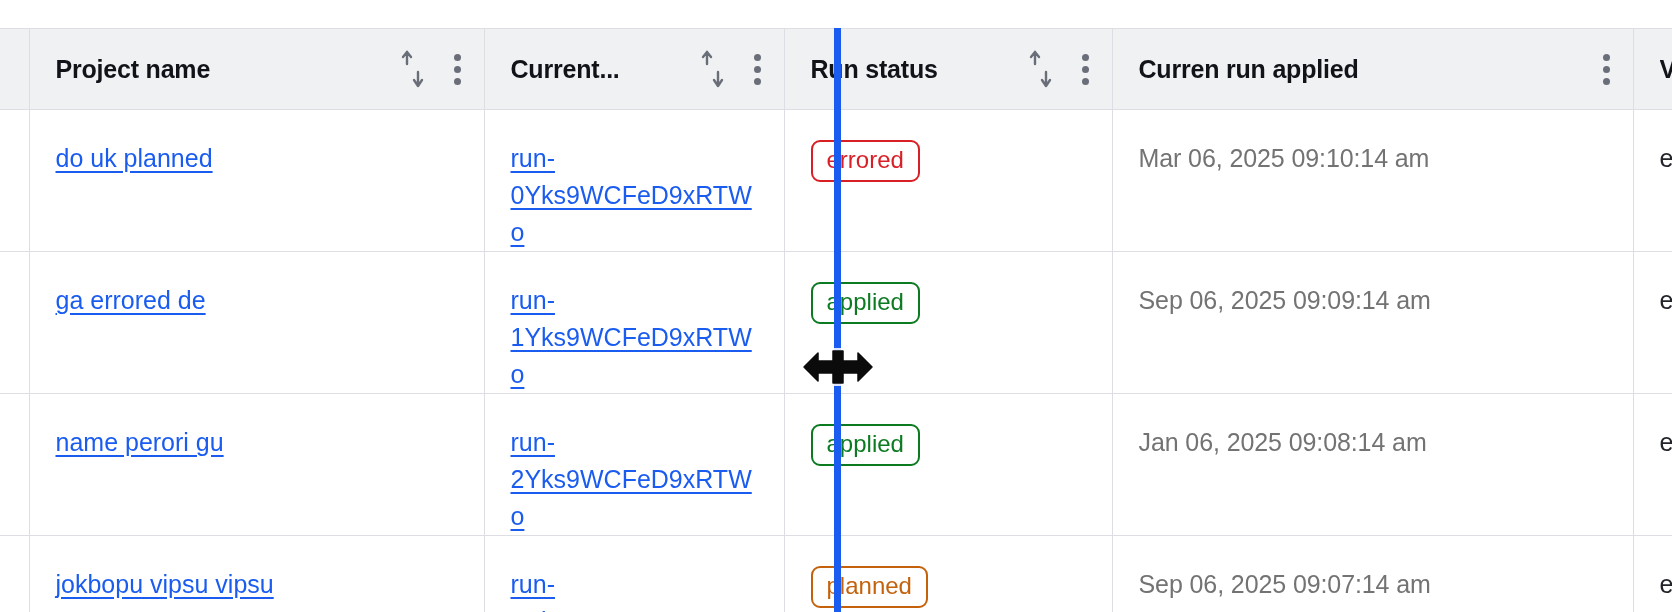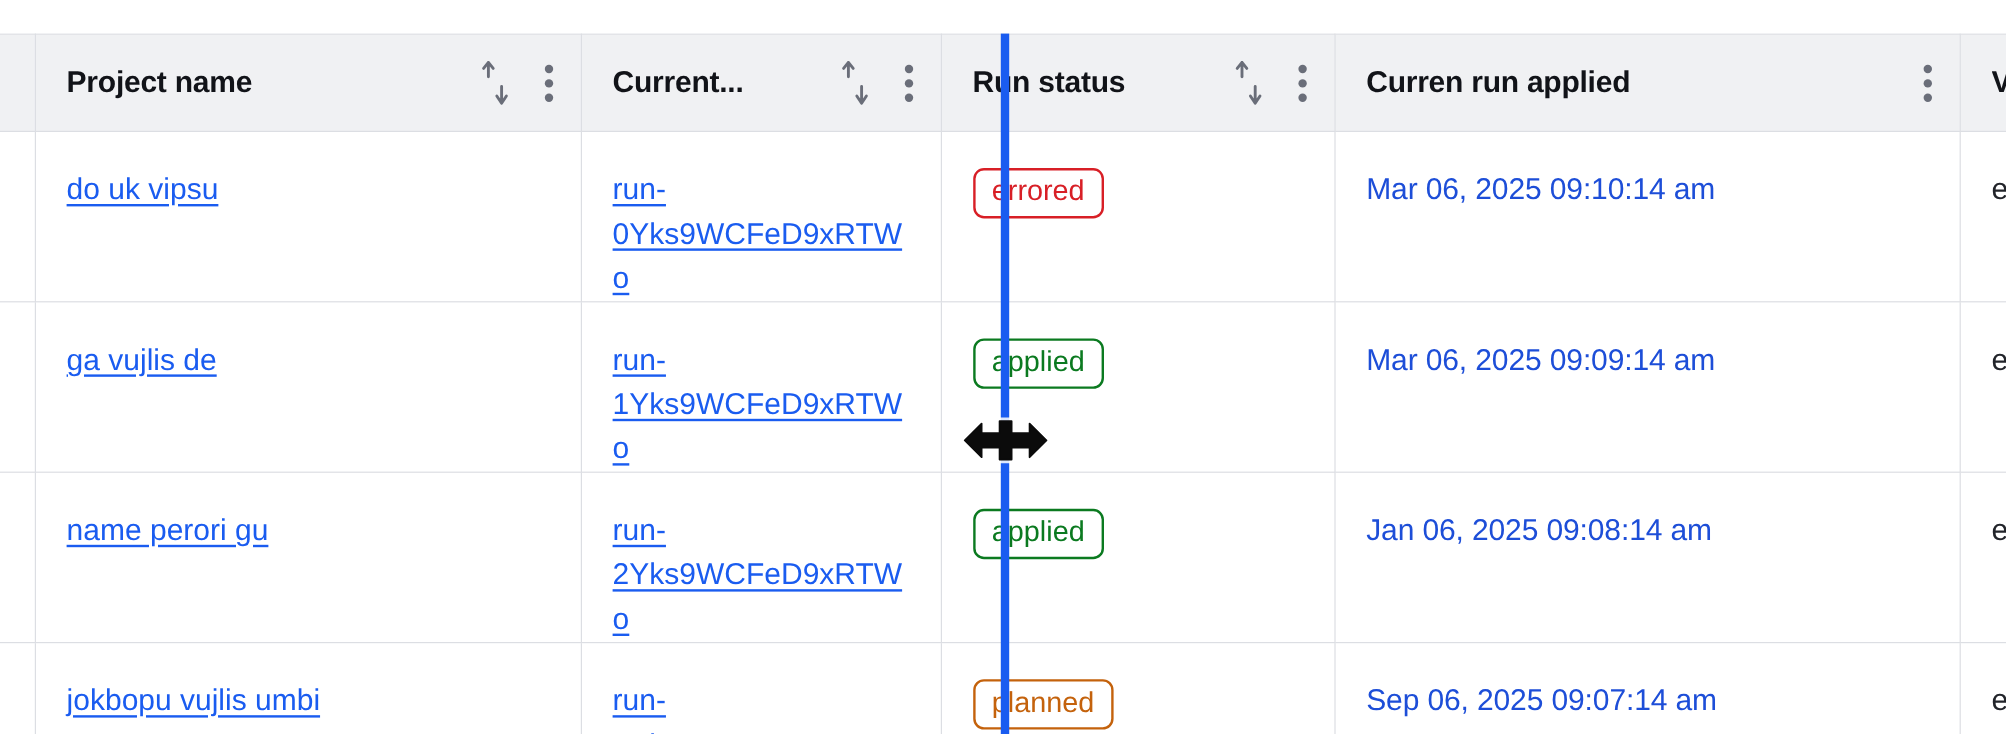--- a/index.html
+++ b/index.html
@@ -110,21 +110,21 @@
   }
   tbody td.gutter-cell { border-right: 1px solid #dcdee3; }
 
   .cell-inner {
     padding: 30px 26px 0 26px;
     font-size: 25px;
     color: #22242a;
     line-height: 1.48;
     word-break: break-word;
   }
-  .cell-inner.ts { color: #1d4ed8; letter-spacing: -0.1px; white-space: nowrap; }
+  .cell-inner.ts { color: #737373; letter-spacing: -0.1px; white-space: nowrap; }
 
   a.cell-link {
     color: #1a5cf0;
     text-decoration: underline;
     text-underline-offset: 4px;
     cursor: pointer;
   }
 
   
   .badge {
@@ -257,21 +257,21 @@
           </th>
         </tr>
       </thead>
 
       <tbody>
 
         <tr>
           <td class="gutter-cell"></td>
           <td>
             <div class="cell-inner">
-              <a class="cell-link">do uk vipsu</a>
+              <a class="cell-link">do uk planned</a>
             </div>
           </td>
           <td>
             <div class="cell-inner">
               <a class="cell-link">run-0Yks9WCFeD9xRTWo</a>
             </div>
           </td>
           <td>
             <div class="cell-inner">
               <span class="badge errored">errored</span>
@@ -282,35 +282,35 @@
           </td>
           <td>
             <div class="cell-inner">e</div>
           </td>
         </tr>
 
         <tr>
           <td class="gutter-cell"></td>
           <td>
             <div class="cell-inner">
-              <a class="cell-link">ga vujlis de</a>
+              <a class="cell-link">ga errored de</a>
             </div>
           </td>
           <td>
             <div class="cell-inner">
               <a class="cell-link">run-1Yks9WCFeD9xRTWo</a>
             </div>
           </td>
           <td>
             <div class="cell-inner">
               <span class="badge applied">applied</span>
             </div>
           </td>
           <td>
-            <div class="cell-inner ts">Mar 06, 2025 09:09:14 am</div>
+            <div class="cell-inner ts">Sep 06, 2025 09:09:14 am</div>
           </td>
           <td>
             <div class="cell-inner">e</div>
           </td>
         </tr>
 
         <tr>
           <td class="gutter-cell"></td>
           <td>
             <div class="cell-inner">
@@ -332,21 +332,21 @@
           </td>
           <td>
             <div class="cell-inner">e</div>
           </td>
         </tr>
 
         <tr>
           <td class="gutter-cell"></td>
           <td>
             <div class="cell-inner">
-              <a class="cell-link">jokbopu vujlis umbi</a>
+              <a class="cell-link">jokbopu vipsu vipsu</a>
             </div>
           </td>
           <td>
             <div class="cell-inner">
               <a class="cell-link">run-3Yks9WCFeD9xRTWo</a>
             </div>
           </td>
           <td>
             <div class="cell-inner">
               <span class="badge planned">planned</span>

